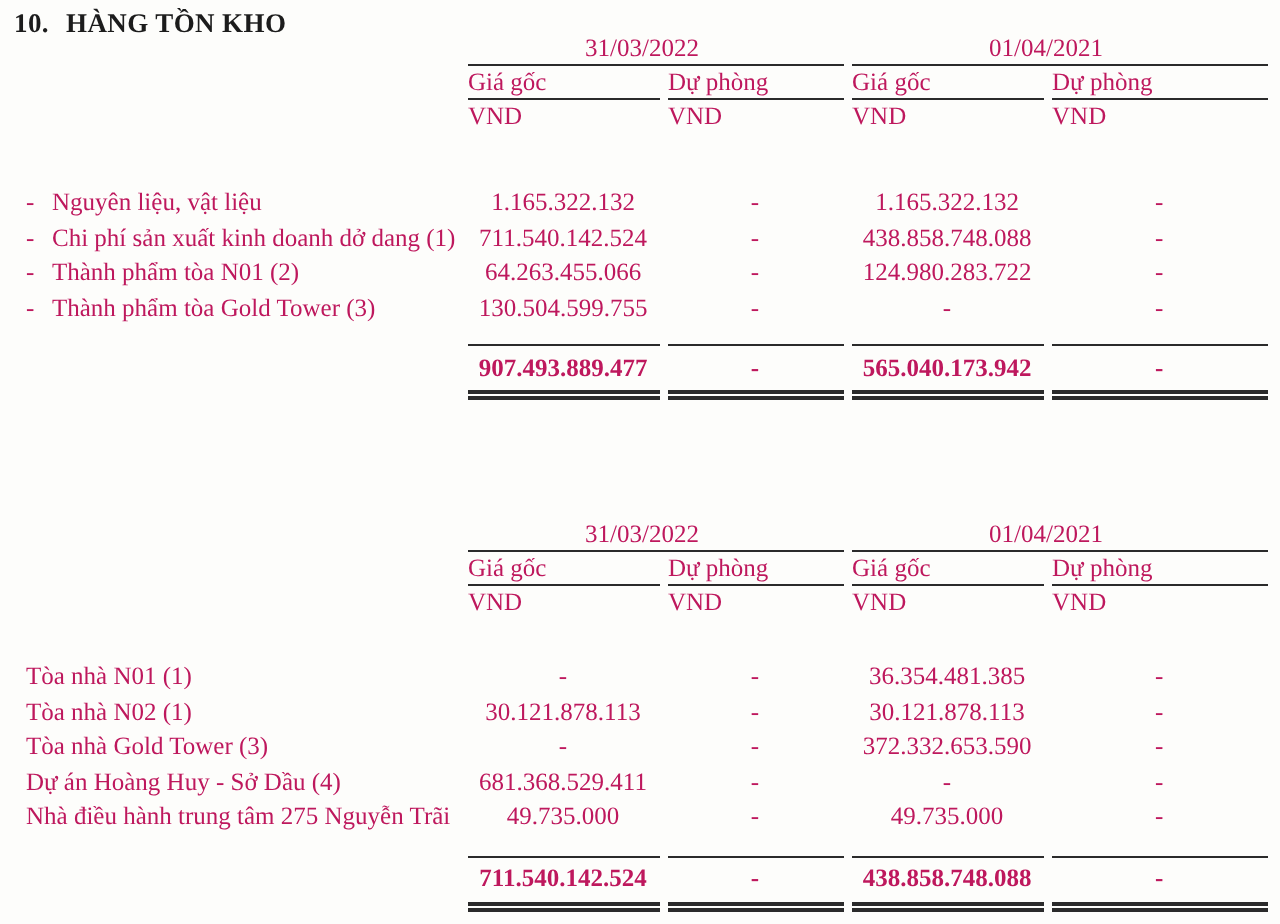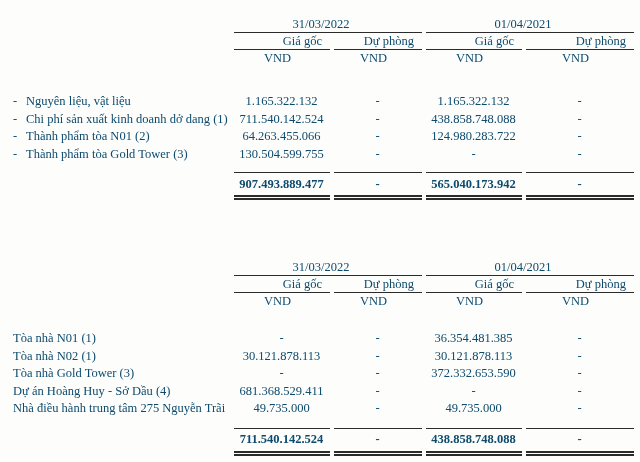--- a/index.html
+++ b/index.html
@@ -22,42 +22,42 @@
   .sub-heading {
     position: absolute; top: 244px; left: 4px;
     font-weight: bold; font-size: 12.8px;
     white-space: nowrap;
   }
 
   table.fin-table {
     position: absolute; left: 2px; width: 636px;
     border-collapse: separate; border-spacing: 4px 0;
     table-layout: fixed;
-    font-size: 12.5px; color: #0c4a6e;
+    font-size: 12.5px; color: #be185d;
   }
   table.t1 { top: 17px; }
   table.t2 { top: 260px; }
 
   .fin-table td {
     padding: 0; white-space: nowrap; overflow: hidden;
     vertical-align: bottom;
   }
 
   tr.date-row td { height: 15px; line-height: 15px; }
   td.date-cell {
     text-align: center; padding-right: 14px;
     border-bottom: 1.5px solid #2b2b2b;
   }
   tr.sub-row td { height: 16px; line-height: 15px; }
   td.subcol {
-    text-align: right; padding-right: 8px;
+    text-align: left; padding-right: 8px;
     border-bottom: 1.5px solid #2b2b2b;
   }
   tr.unit-row td { height: 15px; line-height: 14px; }
-  td.unit { text-align: center; padding-right: 9px; }
+  td.unit { text-align: left; padding-right: 9px; }
 
   tr.spacer-lg td { height: 28px; }
   tr.spacer-sm td { height: 22px; }
   tr.gap-row td  { height: 9px; }
   tr.gap-row2 td { height: 10px; }
 
   tr.data-row td { height: 17.6px; line-height: 17.6px; vertical-align: middle; }
   td.num { text-align: center; padding-right: 1px; }
   td.lbl { padding-left: 7px; }
   td.lbl .dash { display: inline-block; width: 13px; }
@@ -68,20 +68,23 @@
     border-bottom: 5px double #2b2b2b;
     font-weight: bold;
     margin-top: 12px;
   }
 </style>
 </head>
 <body>
 
 <div class="page">
 
+  <div class="section-heading">
+    <span class="num">10.</span><span>HÀNG TỒN KHO</span>
+  </div>
 
   <table class="fin-table t1">
     <colgroup>
       <col style="width:224px">
         <col style="width:96px">
         <col style="width:88px">
         <col style="width:96px">
         <col style="width:108px">
     </colgroup>
     <thead>

